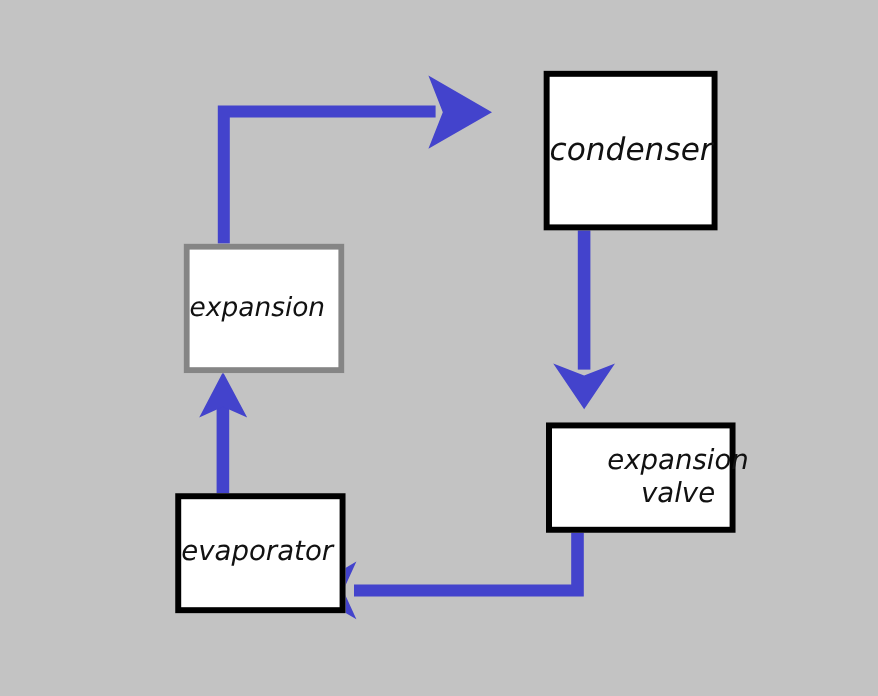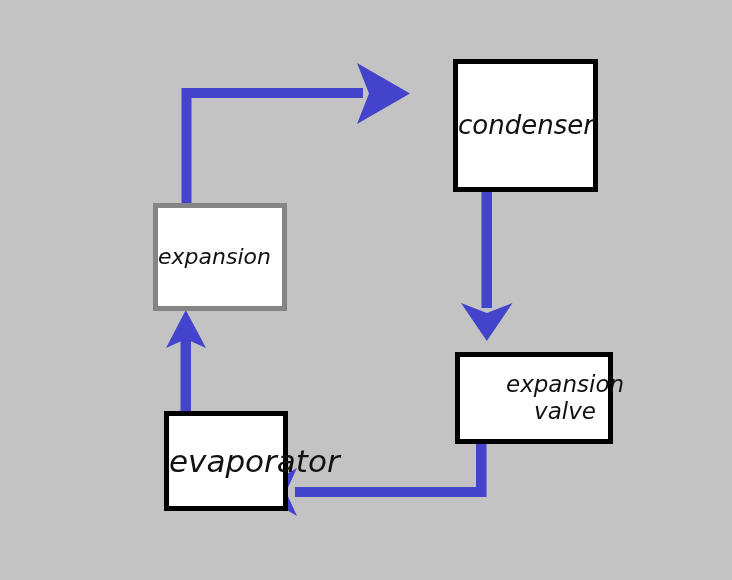--- a/index.html
+++ b/index.html
@@ -39,22 +39,22 @@
   #node-compressor {
     left: 119px; top: 203px; width: 134px; height: 108px;
     font-size: 22px;
   }
   #node-expansion-valve {
     left: 421px; top: 352px; width: 158px; height: 92px;
     font-size: 23px;
     padding-left: 46px;
   }
   #node-evaporator {
-    left: 130px; top: 411px; width: 124px; height: 100px;
-    font-size: 31px;
+    left: 112px; top: 411px; width: 142px; height: 100px;
+    font-size: 23px;
   }
 
   .flow-svg {
     position: absolute;
     left: 0; top: 0;
     width: 732px; height: 580px;
     z-index: 1;
     pointer-events: none;
   }
   .flow-arrow { pointer-events: auto; }

